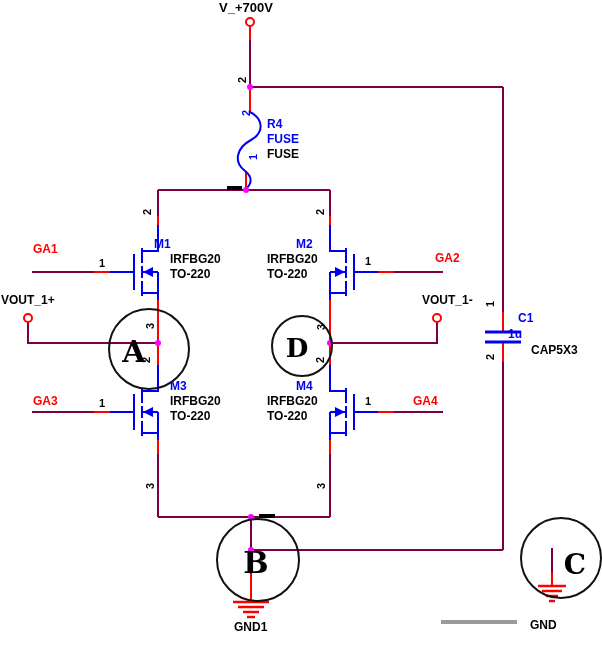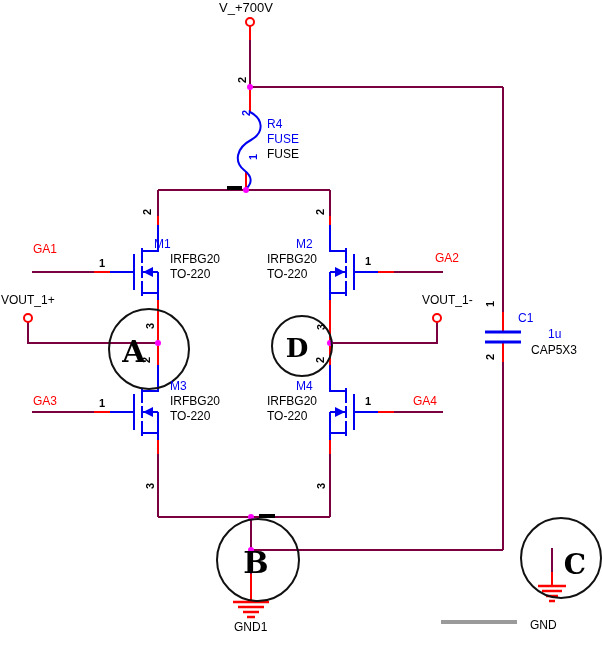--- a/index.html
+++ b/index.html
@@ -1,19 +1,19 @@
 <!DOCTYPE html>
 <html style="--background: #FFFFFF; --wire: #7A0040; --pin_lead: #FF0000; --component: #0000F0; --junction: #FF00FF; --net_label: #FF0000; --text: #000000; --marker: #111111; --watermark_red: #DE4A4A; --watermark_gray: #9A9A9A;"><head>
 <meta charset="utf-8">
 <style>
   html,body{margin:0;padding:0;background:#fff}
   #canvas{position:relative;width:602px;height:646px;background:var(--background,#fff);
           font-family:"Liberation Sans",sans-serif;overflow:hidden}
   svg{position:absolute;left:0;top:0}
-  .t{position:absolute;white-space:nowrap;font-weight:normal;font-size:12px;line-height:13px;color:var(--text,#000);z-index:1}
+  .t{position:absolute;white-space:nowrap;font-weight:bold;font-size:12px;line-height:13px;color:var(--text,#000);z-index:1}
   .big{font-size:13px}
   .blue{color:var(--component,#0000F0)}
   .redlbl{color:var(--net_label,#FF0000)}
   .pin{position:absolute;width:14px;height:12px;font-weight:bold;font-size:11px;line-height:12px;
        text-align:center;color:var(--text,#000);z-index:1}
   .pin.blue{color:var(--component,#0000F0)}
   .rot{transform:rotate(-90deg)}
   .marker{position:absolute;font-family:"DejaVu Serif",serif;font-weight:bold;color:#000;text-align:center;z-index:1}
   .w{stroke:var(--wire,#7A0040);stroke-width:2;fill:none}
   .r{stroke:var(--pin_lead,#FF0000);stroke-width:2;fill:none}
@@ -162,21 +162,21 @@
   <div class="t" style="left:267px;top:253px">IRFBG20</div>
   <div class="t" style="left:267px;top:268px">TO-220</div>
   <div class="t blue" style="left:170px;top:380px">M3</div>
   <div class="t" style="left:170px;top:395px">IRFBG20</div>
   <div class="t" style="left:170px;top:410px">TO-220</div>
   <div class="t blue" style="left:296px;top:380px">M4</div>
   <div class="t" style="left:267px;top:395px">IRFBG20</div>
   <div class="t" style="left:267px;top:410px">TO-220</div>
 
   <div class="t blue" style="left:518px;top:312px">C1</div>
-  <div class="t blue" style="left:548px;top:328px">1u</div>
+  <div class="t blue" style="left:508px;top:328px">1u</div>
   <div class="t" style="left:531px;top:344px">CAP5X3</div>
 
   <div class="t" style="left:234px;top:621px">GND1</div>
   <div class="t z3" style="left:530px;top:619px">GND</div>
 
   <div class="pin rot" style="left:235px;top:74px">2</div>
   <div class="pin rot blue" style="left:239px;top:107px">2</div>
   <div class="pin rot blue" style="left:246px;top:151px">1</div>
   <div class="pin rot" style="left:140px;top:206px">2</div>
   <div class="pin rot" style="left:313px;top:206px">2</div>

